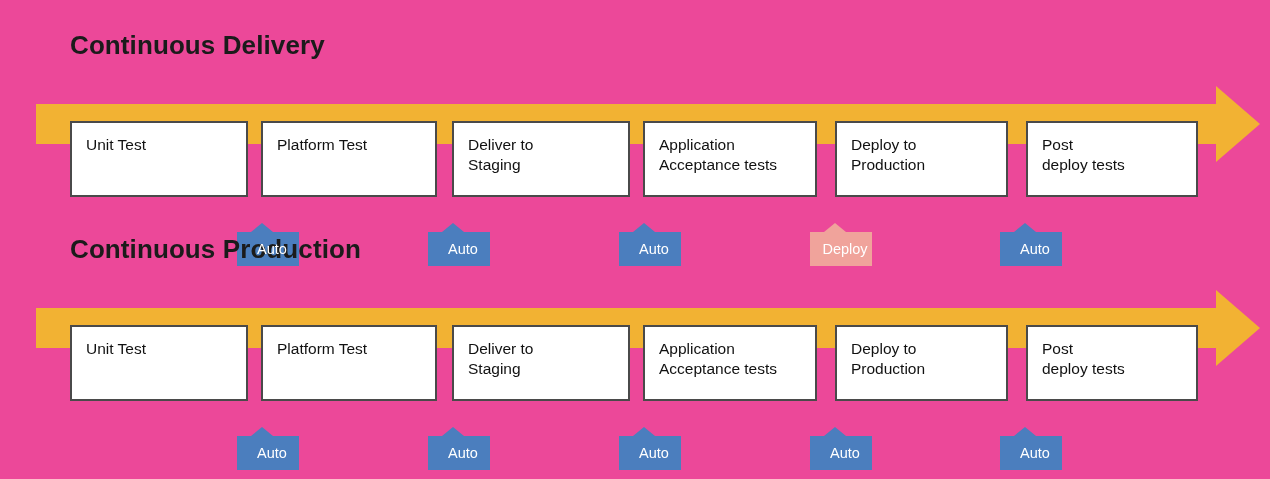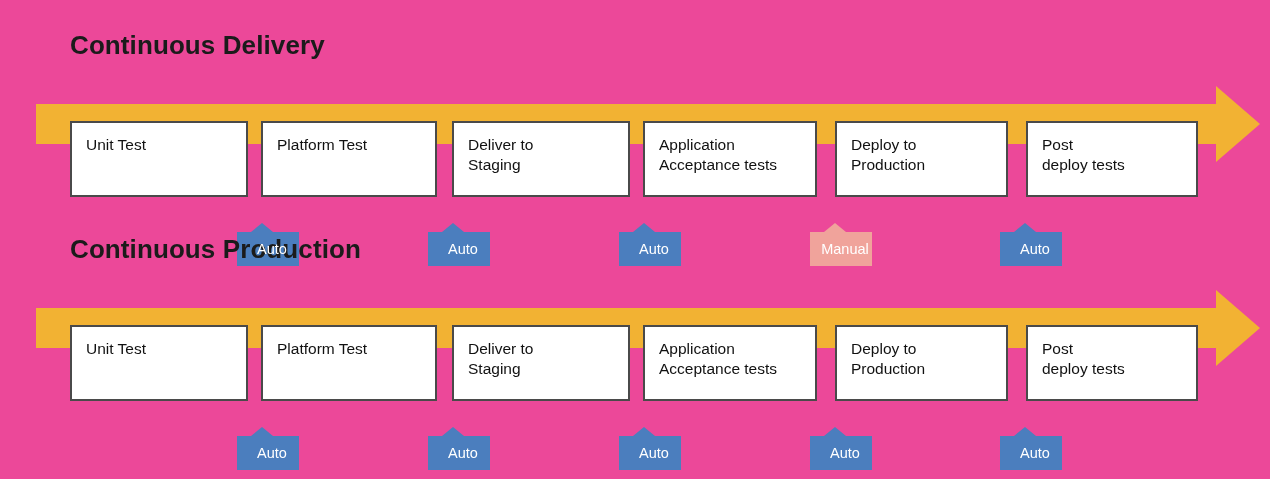--- a/index.html
+++ b/index.html
@@ -190,21 +190,21 @@
         <div class="badge-text">Auto</div>
       </div>
       <div class="badge auto" style="left: 619px;">
         <div class="notch"></div>
         <div class="body"></div>
         <div class="badge-text">Auto</div>
       </div>
       <div class="badge manual" style="left: 810px;">
         <div class="notch"></div>
         <div class="body"></div>
-        <div class="badge-text">Manual</div>
+        <div class="badge-text">Deploy</div>
       </div>
       <div class="badge auto" style="left: 1000px;">
         <div class="notch"></div>
         <div class="body"></div>
         <div class="badge-text">Auto</div>
       </div>
 
     </div>
   </div>
 

